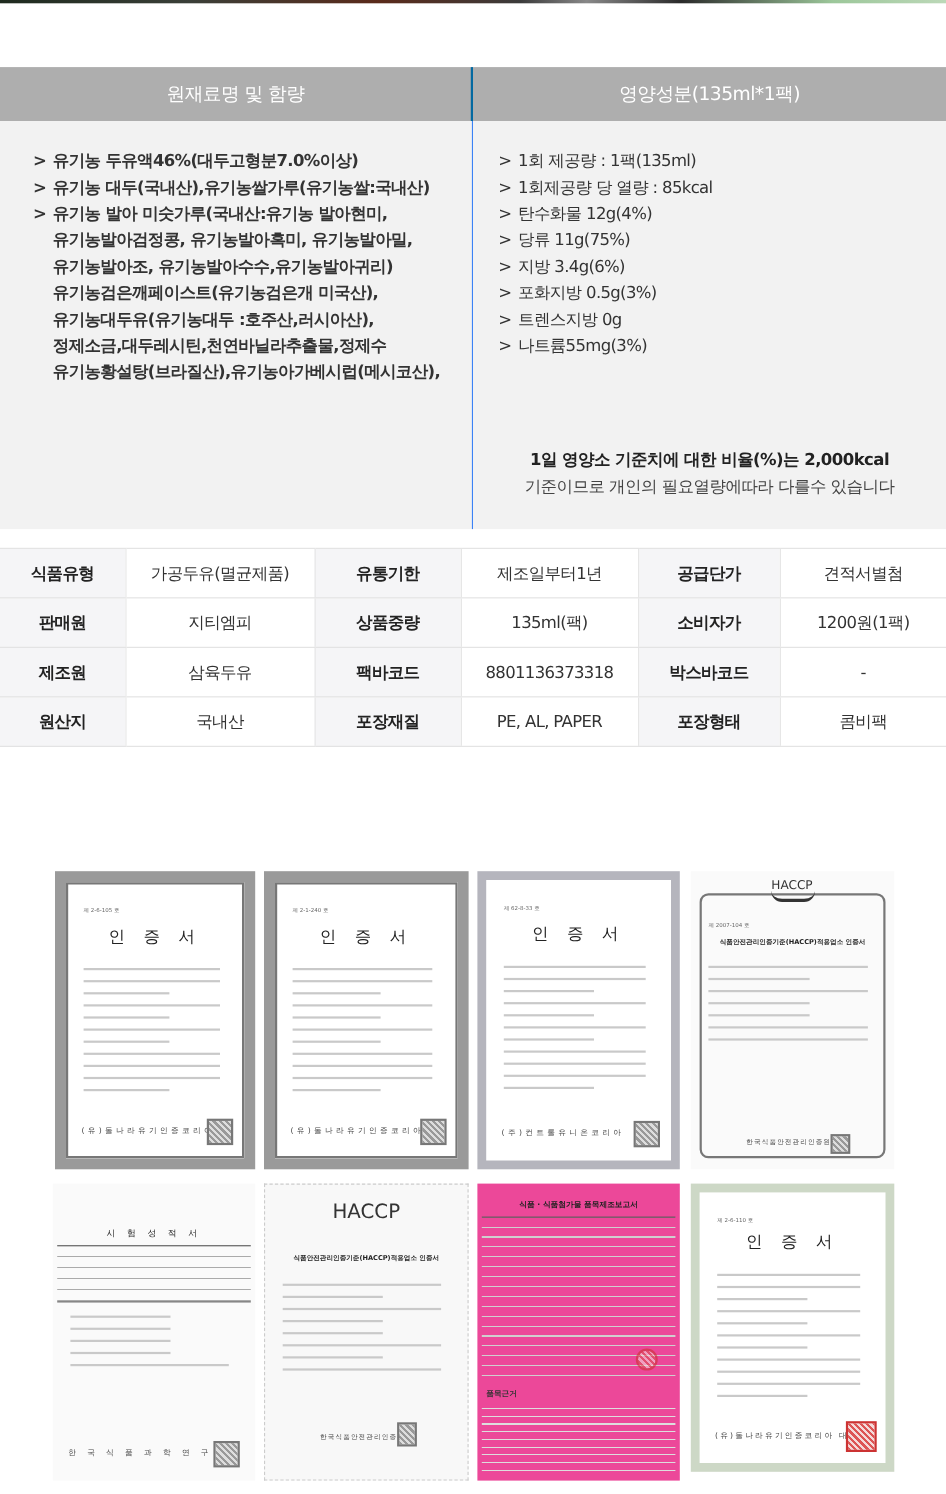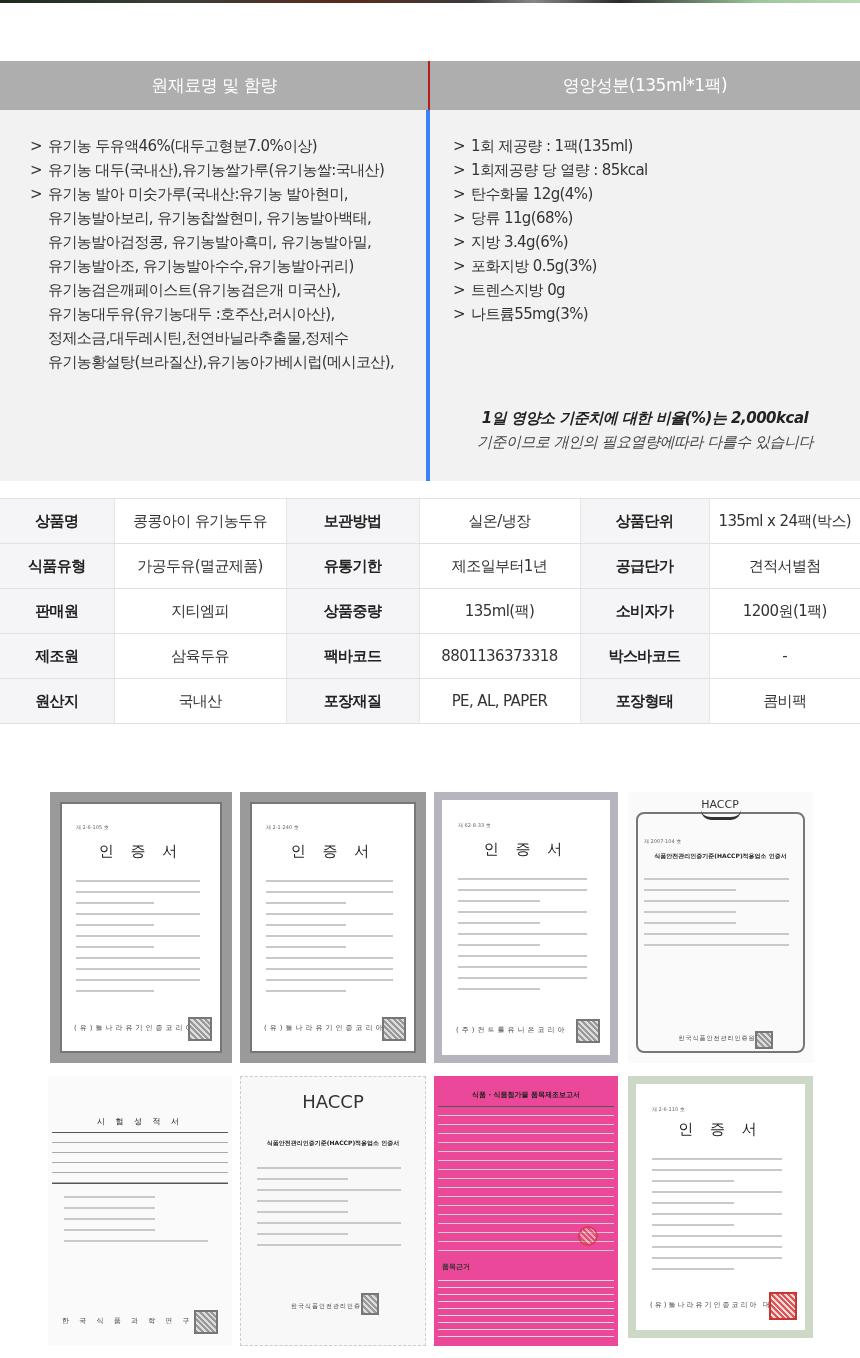--- a/index.html
+++ b/index.html
@@ -4,30 +4,30 @@
 <style>
   * { box-sizing: border-box; margin: 0; padding: 0; }
   body { width: 860px; height: 1358px; background: #ffffff; font-family: "DejaVu Sans", "Liberation Sans", sans-serif; color: #222; overflow: hidden; position: relative; }
   .top-strip { position: absolute; left: 0; top: 0; width: 860px; height: 3px;
     background: linear-gradient(90deg, #1e2a1e 0%, #3a3f38 20%, #5a2a1a 40%, #3b3b3b 55%, #888 62%, #2a2a2a 72%, #9cc79a 88%, #bcd8b8 100%); }
 
   
   .info { position: absolute; left: 0; top: 61px; width: 860px; height: 420px; background: #f2f2f2; }
   .info-head { display: flex; height: 49px; }
   .info-head div { background: #aeaeae; color: #fff; font-size: 17px; display: flex; align-items: center; justify-content: center; letter-spacing: -0.5px; }
-  .info-head .h-left { width: 430px; border-right: 2px solid #b91c1c; }
+  .info-head .h-left { width: 430px; border-right: 2px solid #0369a1; }
   .info-head .h-right { width: 430px; }
   .info-body { display: flex; height: 371px; }
-  .col-left { width: 430px; border-right: 4px solid #3b82f6; padding: 24px 0 0 30px; position: relative; }
+  .col-left { width: 430px; border-right: 1px solid #3b82f6; padding: 24px 0 0 30px; position: relative; font-weight: bold; }
   .col-right { width: 430px; padding: 24px 0 0 23px; position: relative; }
   .list { list-style: none; }
   .list li { font-size: 15px; line-height: 24px; color: #333; letter-spacing: -0.6px; white-space: nowrap; }
   .list li .arrow { display: inline-block; width: 18px; color: #333; }
   .list li .cont { display: block; padding-left: 18px; }
-  .note { position: absolute; left: 0; right: 0; top: 296px; text-align: center; font-style: italic; }
+  .note { position: absolute; left: 0; right: 0; top: 296px; text-align: center; }
   .note .bold { font-weight: bold; font-size: 15px; color: #222; line-height: 24px; letter-spacing: -0.5px; }
   .note .normal { font-size: 15px; color: #444; line-height: 24px; letter-spacing: -0.5px; }
 
   
   .spec { position: absolute; left: 0; top: 498px; width: 860px; border-collapse: collapse; table-layout: fixed; }
   .spec td { height: 45px; border-top: 1px solid #e1e1e1; border-bottom: 1px solid #e1e1e1; border-left: 1px solid #e6e6e6; text-align: center; font-size: 15px; letter-spacing: -0.6px; color: #333; }
   .spec td:first-child { border-left: none; }
   .spec td.k { background: #f5f5f7; font-weight: bold; color: #222; }
   .spec td.v { background: #fff; }
 
@@ -60,36 +60,35 @@
   <div class="info-head">
     <div class="h-left">원재료명 및 함량</div>
     <div class="h-right">영양성분(135ml*1팩)</div>
   </div>
   <div class="info-body">
     <div class="col-left">
       <ul class="list">
         <li><span class="arrow">&gt;</span><span>유기농 두유액46%(대두고형분7.0%이상)</span></li>
         <li><span class="arrow">&gt;</span><span>유기농 대두(국내산),유기농쌀가루(유기농쌀:국내산)</span></li>
         <li><span class="arrow">&gt;</span><span>유기농 발아 미숫가루(국내산:유기농 발아현미,</span>
-          <span class="cont">유기농발아보리,  유기농찹쌀현미,  유기농발아백태,</span>
           <span class="cont">유기농발아검정콩, 유기농발아흑미,  유기농발아밀,</span>
           <span class="cont">유기농발아조,  유기농발아수수,유기농발아귀리)</span>
           <span class="cont">유기농검은깨페이스트(유기농검은개 미국산),</span>
           <span class="cont">유기농대두유(유기농대두 :호주산,러시아산),</span>
           <span class="cont">정제소금,대두레시틴,천연바닐라추출물,정제수</span>
           <span class="cont">유기농황설탕(브라질산),유기농아가베시럽(메시코산),</span>
         </li>
       </ul>
     </div>
     <div class="col-right">
       <ul class="list">
         <li><span class="arrow">&gt;</span><span>1회 제공량 : 1팩(135ml)</span></li>
         <li><span class="arrow">&gt;</span><span>1회제공량 당 열량 : 85kcal</span></li>
         <li><span class="arrow">&gt;</span><span>탄수화물 12g(4%)</span></li>
-        <li><span class="arrow">&gt;</span><span>당류 11g(68%)</span></li>
+        <li><span class="arrow">&gt;</span><span>당류 11g(75%)</span></li>
         <li><span class="arrow">&gt;</span><span>지방 3.4g(6%)</span></li>
         <li><span class="arrow">&gt;</span><span>포화지방 0.5g(3%)</span></li>
         <li><span class="arrow">&gt;</span><span>트렌스지방 0g</span></li>
         <li><span class="arrow">&gt;</span><span>나트륨55mg(3%)</span></li>
       </ul>
       <div class="note">
         <div class="bold">1일 영양소 기준치에 대한 비율(%)는 2,000kcal</div>
         <div class="normal">기준이므로 개인의 필요열량에따라 다를수 있습니다</div>
       </div>
     </div>
@@ -100,28 +99,20 @@
   <colgroup>
       <col style="width:114px">
       <col style="width:172px">
       <col style="width:133px">
       <col style="width:161px">
       <col style="width:129px">
       <col style="width:151px">
     </colgroup>
   <tbody>
     <tr>
-      <td class="k">상품명</td>
-      <td class="v">콩콩아이 유기농두유</td>
-      <td class="k">보관방법</td>
-      <td class="v">실온/냉장</td>
-      <td class="k">상품단위</td>
-      <td class="v">135ml x 24팩(박스)</td>
-    </tr>
-    <tr>
       <td class="k">식품유형</td>
       <td class="v">가공두유(멸균제품)</td>
       <td class="k">유통기한</td>
       <td class="v">제조일부터1년</td>
       <td class="k">공급단가</td>
       <td class="v">견적서별첨</td>
     </tr>
     <tr>
       <td class="k">판매원</td>
       <td class="v">지티엠피</td>

